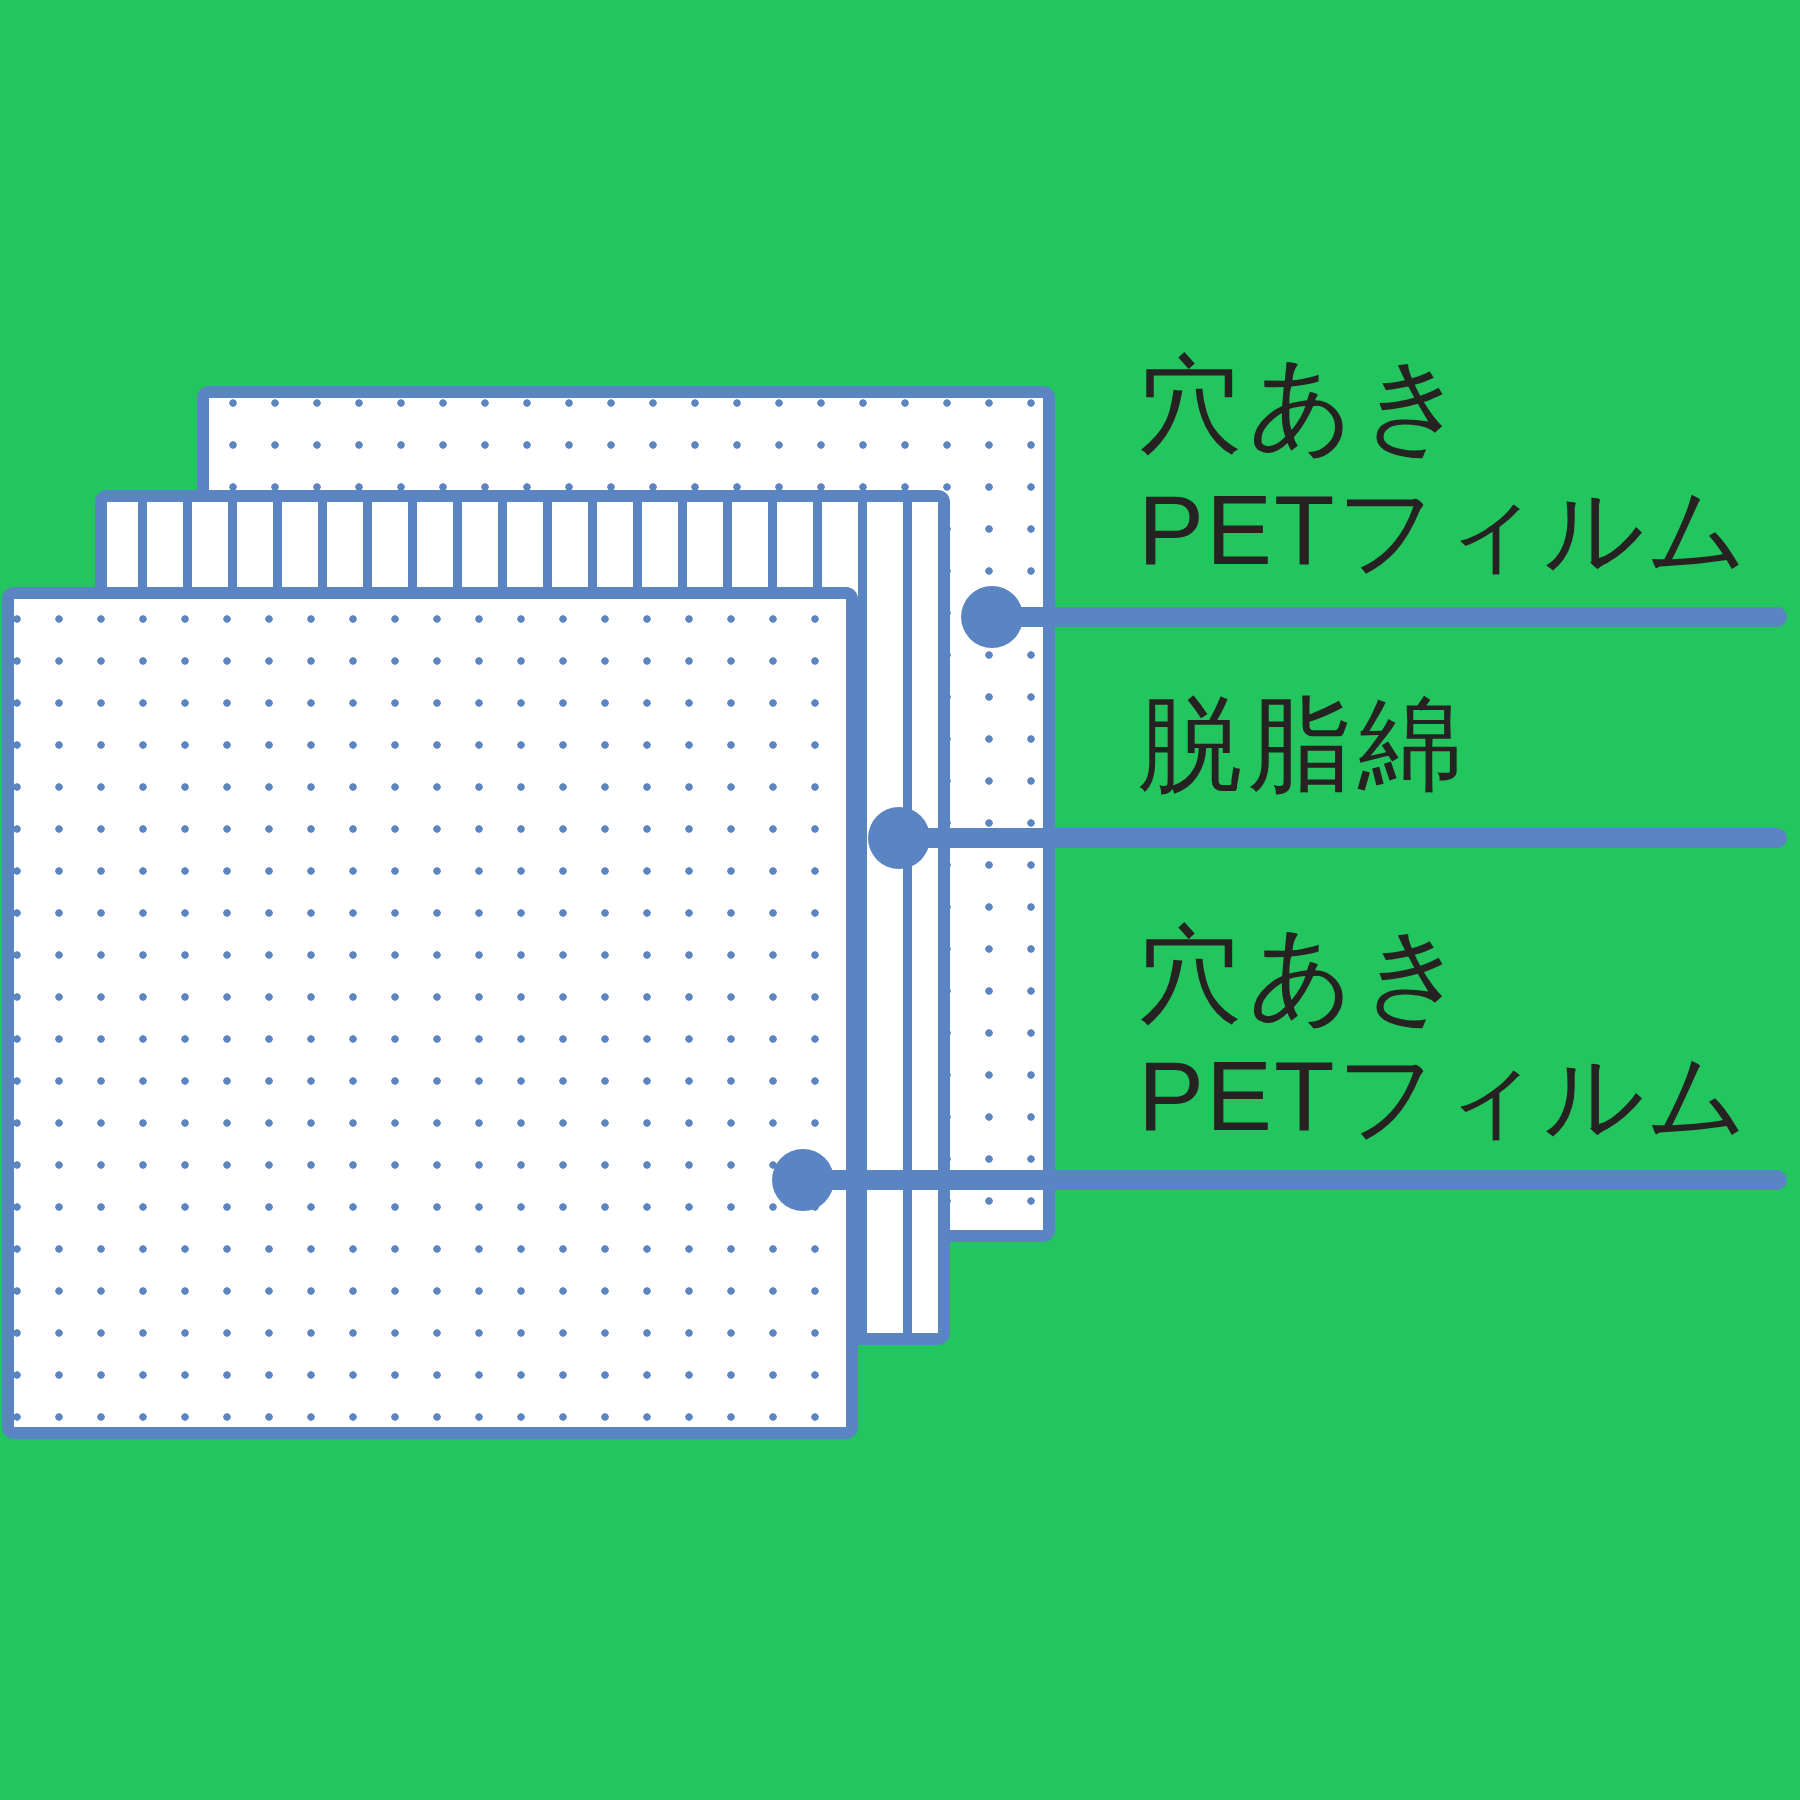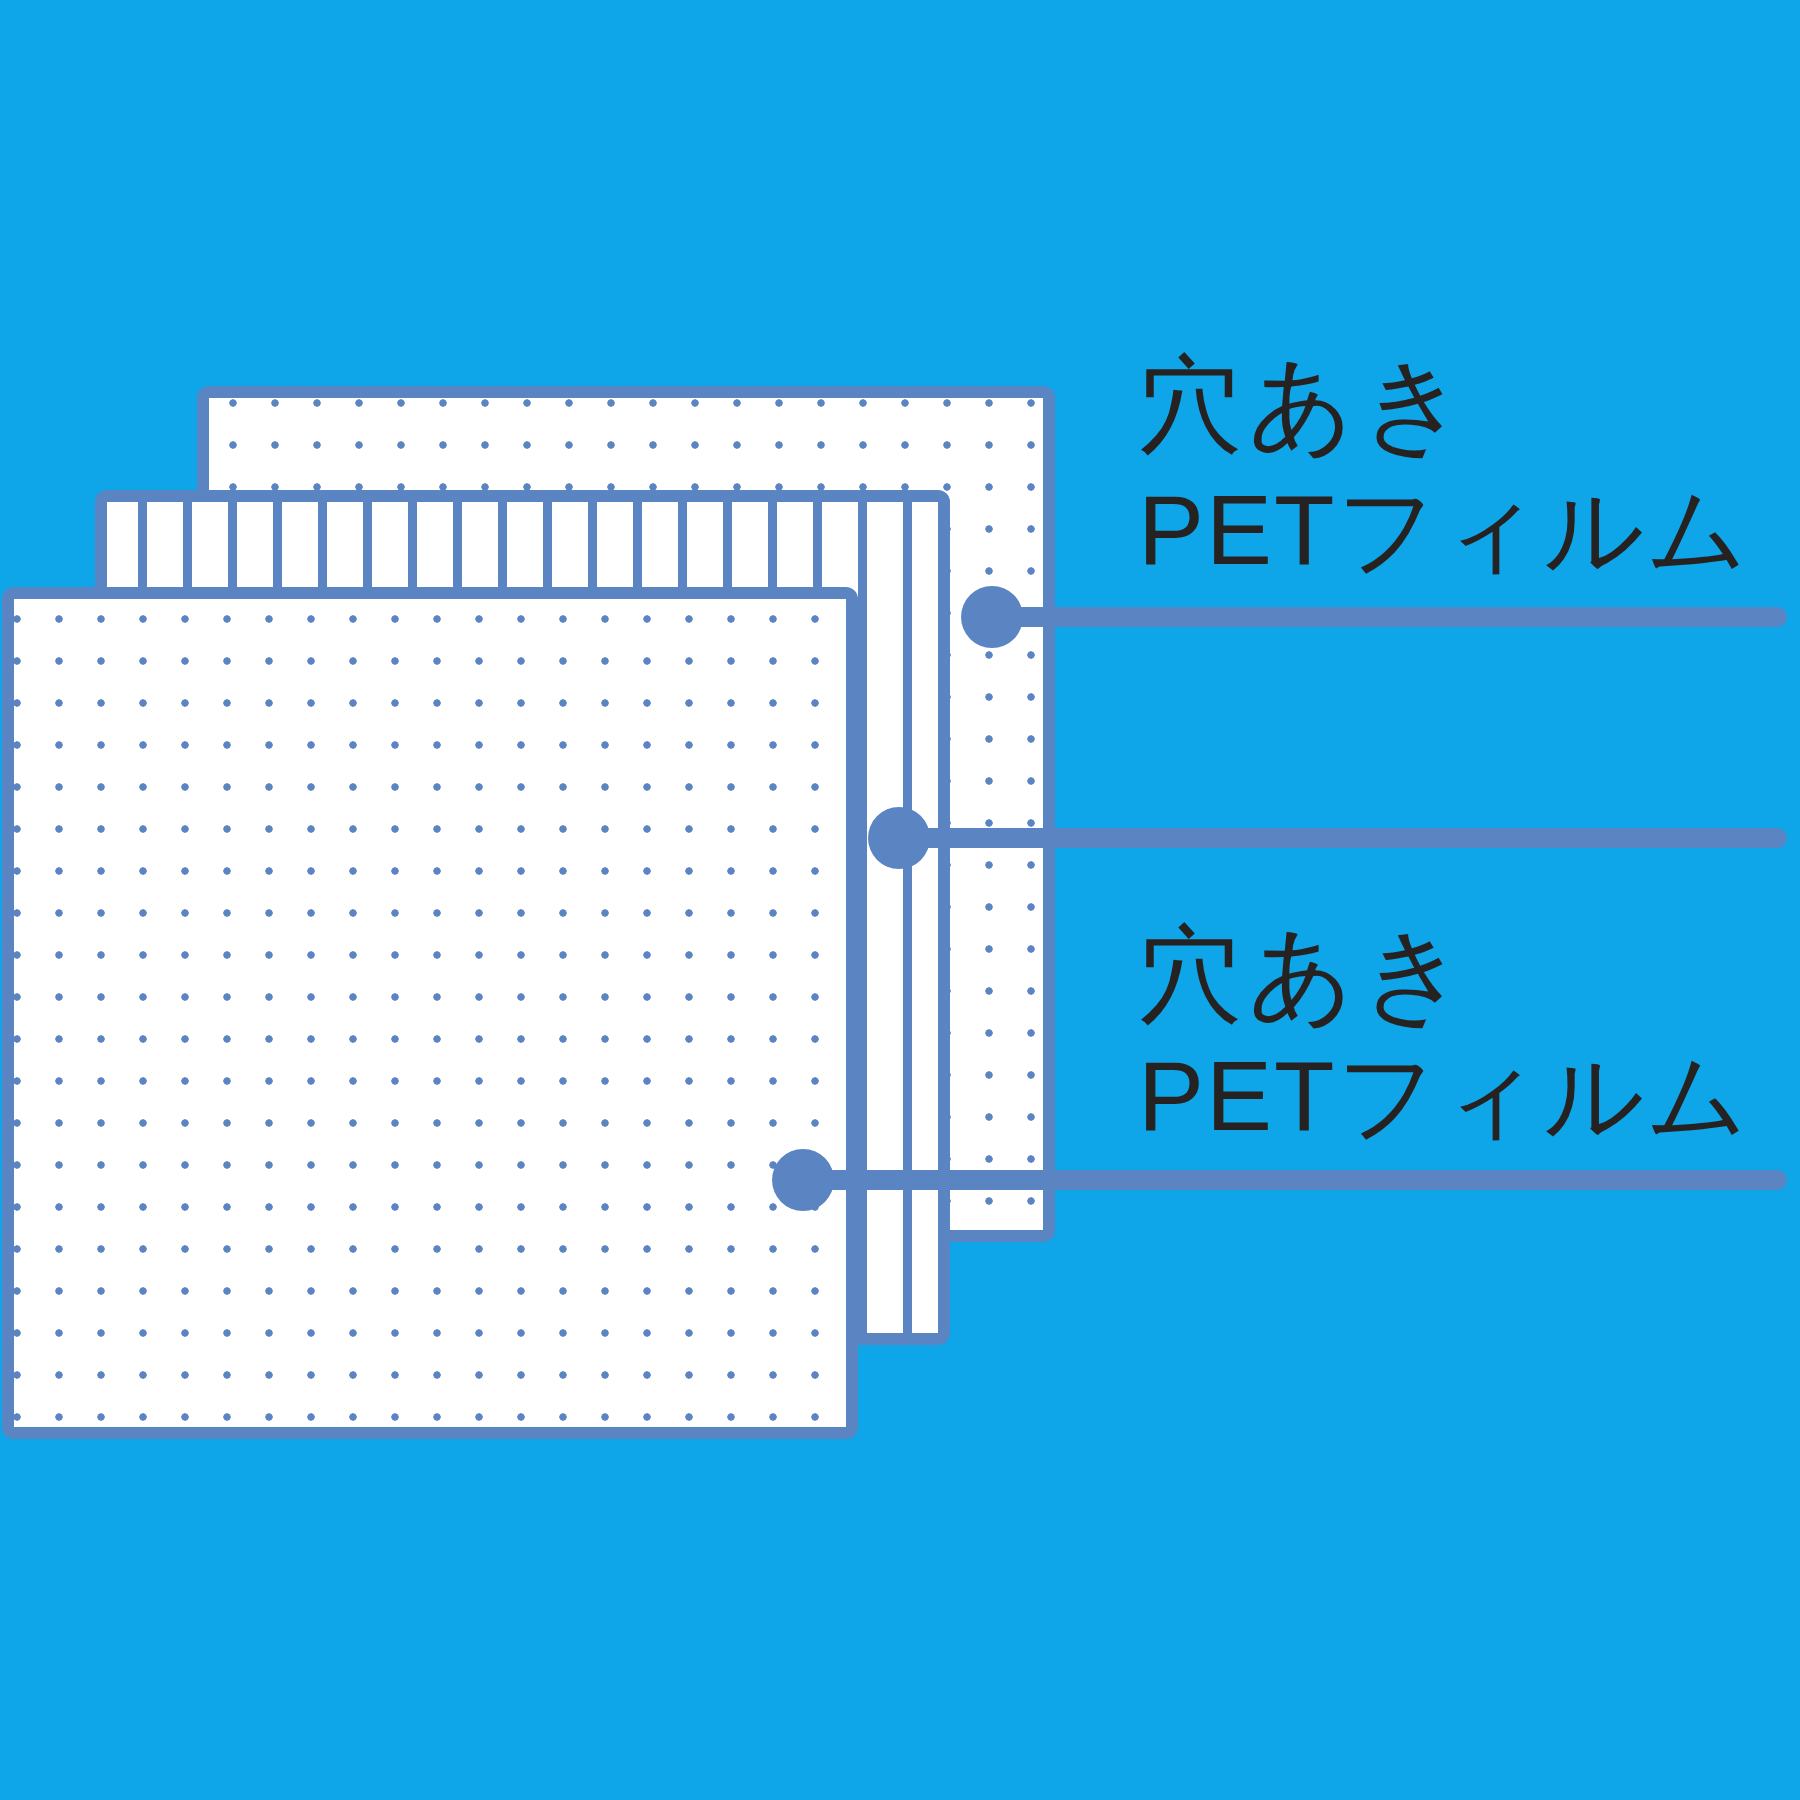--- a/index.html
+++ b/index.html
@@ -1,20 +1,20 @@
 <!DOCTYPE html>
 <html><head>
 <meta charset="utf-8">
 <style>
   html, body { margin: 0; padding: 0; background: #ffffff; }
   .canvas {
     position: relative;
     width: 1800px;
     height: 1800px;
-    background: #0ea5e9;
+    background: #22c55e;
     overflow: hidden;
     font-family: "Liberation Sans", sans-serif;
   }
 
   
   .layer-square {
     position: absolute;
     box-sizing: border-box;
     background-color: #ffffff;
     border: 12px solid #5b84c2;
@@ -100,17 +100,18 @@
 
   <div class="cdot cdot-2"></div>
   <div class="cline cline-2"></div>
 
   <div class="cdot cdot-3"></div>
   <div class="cline cline-3"></div>
 
   <div class="lbl lbl-jp lbl-1a">穴あき</div>
   <div class="lbl lbl-mix lbl-1b">PETフィルム</div>
 
+  <div class="lbl lbl-jp lbl-2">脱脂綿</div>
 
   <div class="lbl lbl-jp lbl-3a">穴あき</div>
   <div class="lbl lbl-mix lbl-3b">PETフィルム</div>
 
 </div>
 
 </body></html>

